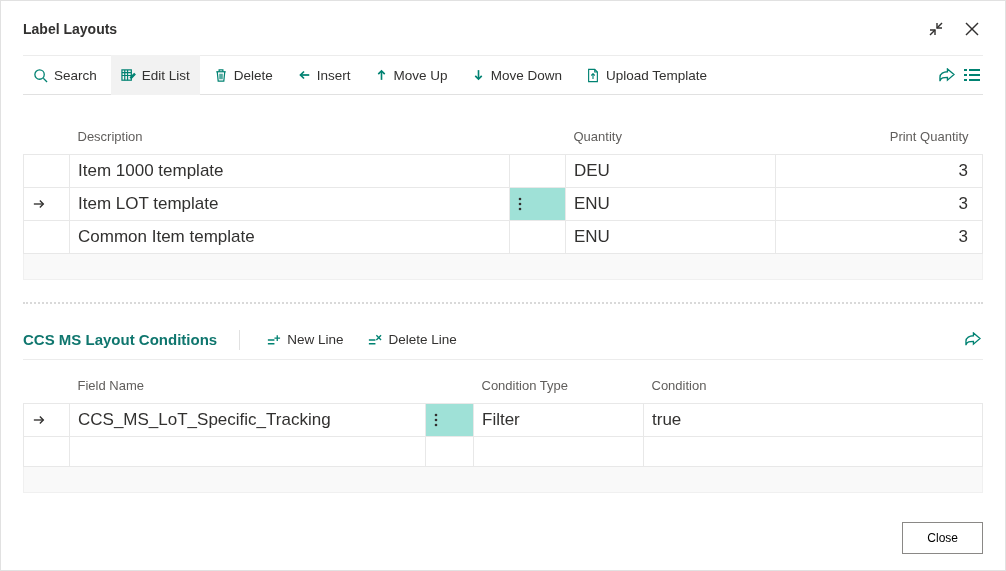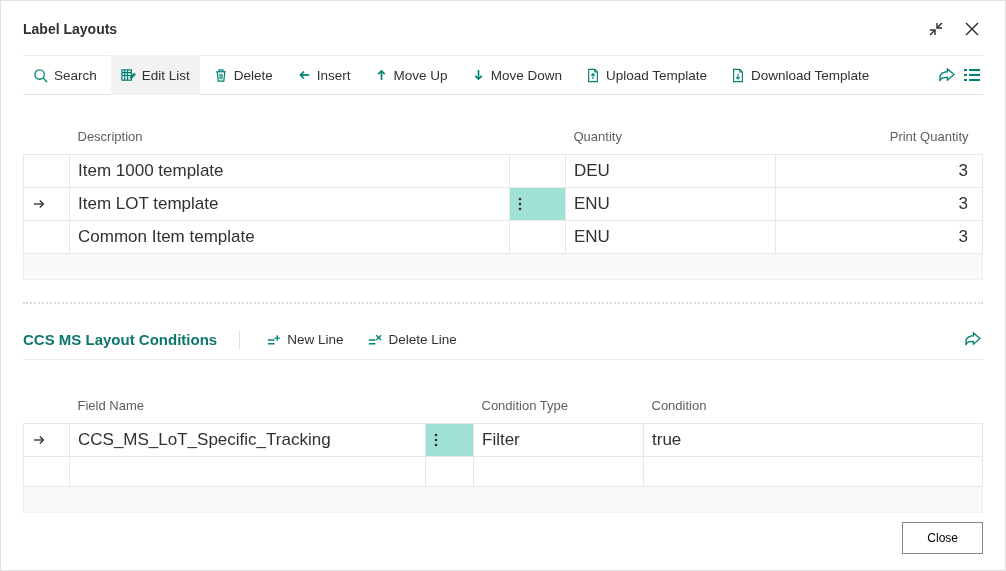--- a/index.html
+++ b/index.html
@@ -230,29 +230,20 @@
       <span>Move Down</span>
     </div>
     <div class="toolbar-item">
       <svg width="14" height="15" viewBox="0 0 16 16" fill="none" stroke="#008272" stroke-width="1.3">
           <path d="M3 1 H10 L13 4 V15 H3 Z"></path>
           <path d="M10 1 V4 H13"></path>
           <path d="M8 12 V6"></path>
           <path d="M6 8 L8 6 L10 8"></path>
         </svg>
       <span>Upload Template</span>
-    </div>
-    <div class="toolbar-item">
-      <svg width="14" height="15" viewBox="0 0 16 16" fill="none" stroke="#008272" stroke-width="1.3">
-          <path d="M3 1 H10 L13 4 V15 H3 Z"></path>
-          <path d="M10 1 V4 H13"></path>
-          <path d="M8 6 V12"></path>
-          <path d="M6 10 L8 12 L10 10"></path>
-        </svg>
-      <span>Download Template</span>
     </div>
     <div class="toolbar-spacer"></div>
     <span class="icon-btn share-teal">
       <svg width="17" height="15" viewBox="0 0 18 16" fill="none" stroke="#008272" stroke-width="1.4">
           <path d="M2 10 C2 6 6 4 10 4 L10 1 L17 7 L10 13 L10 10 C6 10 3 10 2 14 Z"></path>
         </svg>
     </span>
     <span class="icon-btn">
       <svg width="16" height="14" viewBox="0 0 16 14" fill="#008272">
           <rect x="0" y="1" width="3" height="2"></rect>
@@ -345,21 +336,21 @@
       </div>
     </div>
     <div class="section-spacer"></div>
     <span class="icon-btn share-teal">
       <svg width="17" height="15" viewBox="0 0 18 16" fill="none" stroke="#008272" stroke-width="1.4">
           <path d="M2 10 C2 6 6 4 10 4 L10 1 L17 7 L10 13 L10 10 C6 10 3 10 2 14 Z"></path>
         </svg>
     </span>
   </div>
 
-  <div class="table-wrap" style="margin-top:30px">
+  <div class="table-wrap" style="margin-top:10px">
     <table>
       <colgroup>
         <col style="width:46px">
           <col class="col-field">
           <col style="width:48px">
           <col class="col-ctype">
           <col class="col-cond">
       </colgroup>
       <thead>
         <tr>

